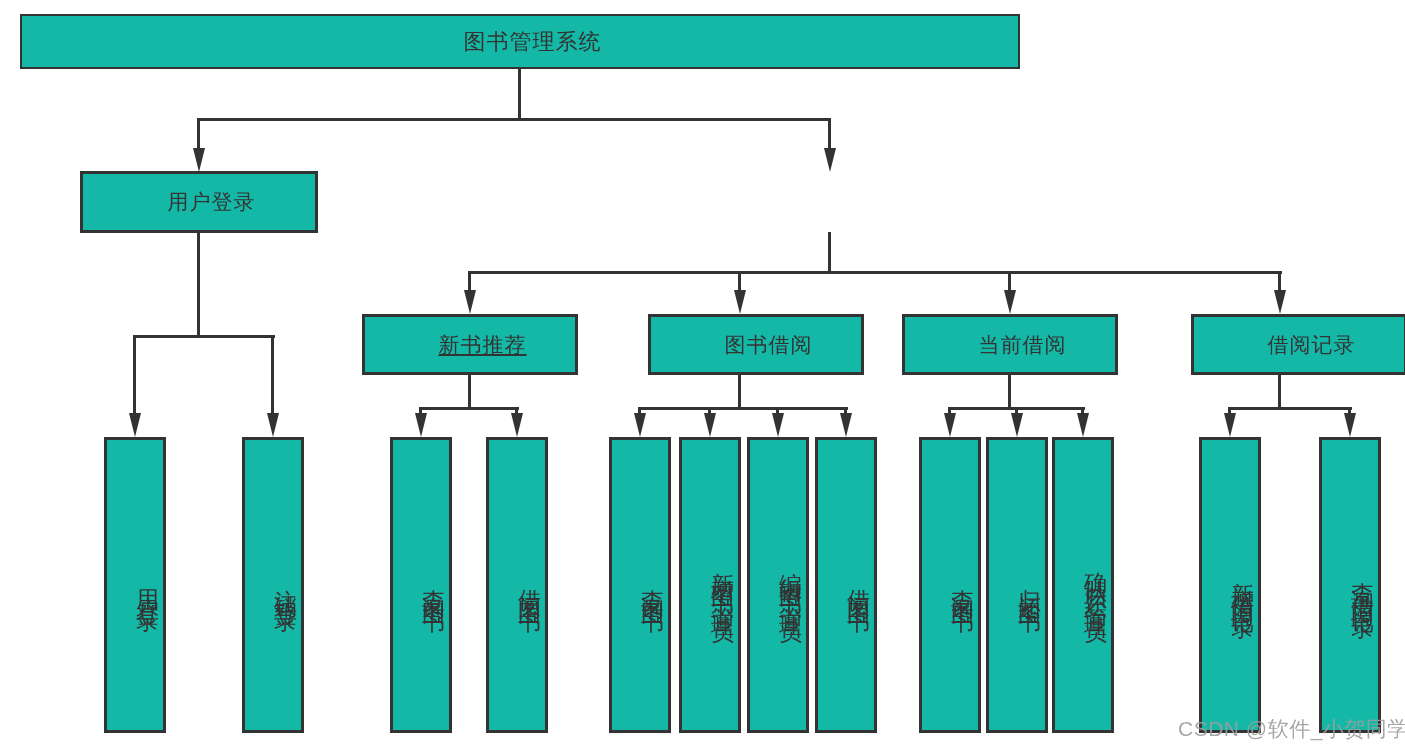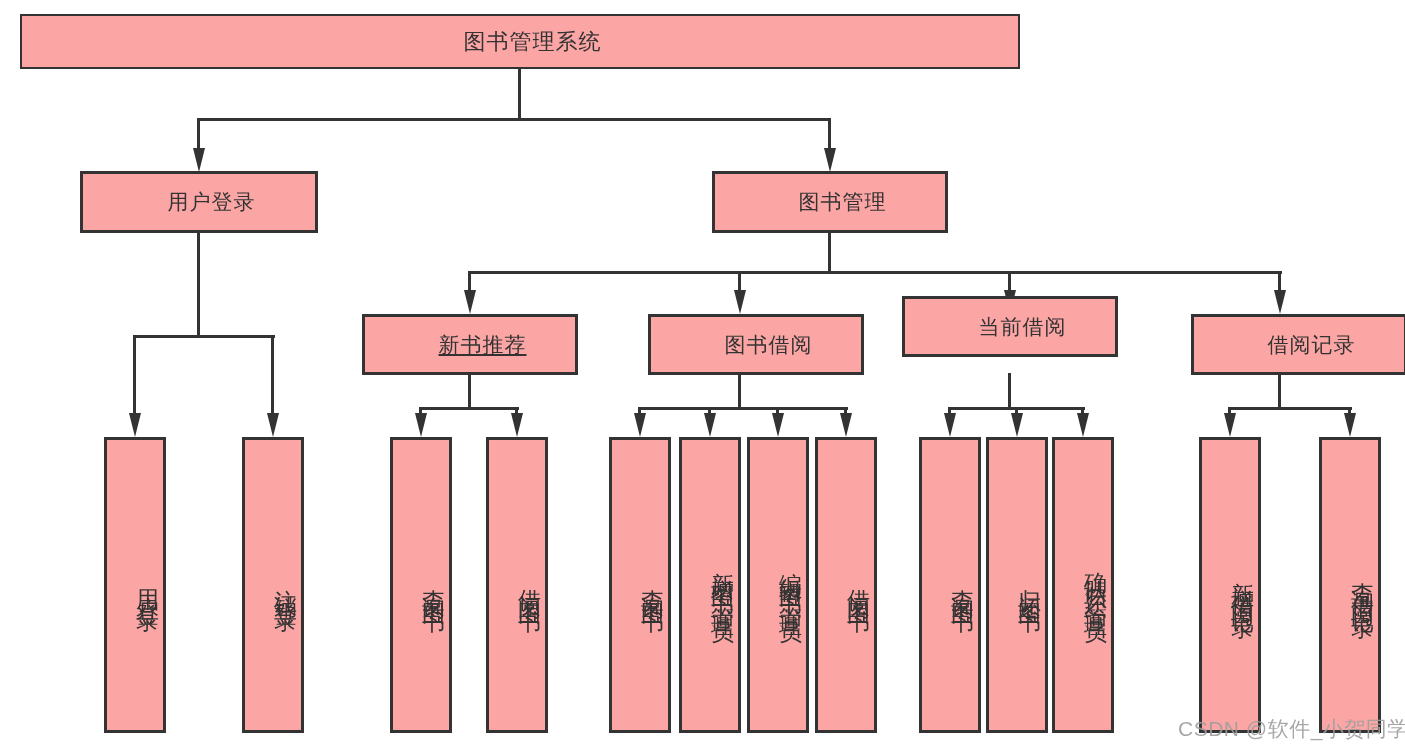--- a/index.html
+++ b/index.html
@@ -1,21 +1,21 @@
 <!DOCTYPE html>
 <html><head>
 <meta charset="utf-8">
 <style>
   html,body{margin:0;padding:0;background:#ffffff;}
   #canvas{
     position:relative;width:1405px;height:747px;background:#ffffff;overflow:hidden;
     font-family:"Liberation Sans","DejaVu Sans",sans-serif;color:#333333;
   }
   .box{
-    position:absolute;box-sizing:border-box;border:3px solid #333333;background:#fca5a5;
+    position:absolute;box-sizing:border-box;border:3px solid #333333;background:#14b8a6;
     display:flex;align-items:center;justify-content:center;
     font-size:21px;letter-spacing:1px;color:#333333;padding-left:25px;
   }
   .box.root{border-width:2px;font-size:22px;}
   .vbox span{
     writing-mode:vertical-rl;text-orientation:mixed;
     font-size:23px;letter-spacing:7px;line-height:1;white-space:nowrap;
   }
   .line{position:absolute;background:#333333;}
   .arrow{
@@ -42,23 +42,20 @@
 
   <div class="line" style="left:197px;top:118px;width:3px;height:32px;"></div>
   <div class="arrow" style="left:193px;top:148px;"></div>
 
   <div class="line" style="left:828px;top:118px;width:3px;height:32px;"></div>
   <div class="arrow" style="left:824px;top:148px;"></div>
 
   <div class="box" style="left:80px;top:171px;width:238px;height:62px;">
     <span>用户登录</span>
   </div>
-  <div class="box" style="left:712px;top:171px;width:236px;height:62px;">
-    <span>图书管理</span>
-  </div>
 
   <div class="line" style="left:197px;top:232px;width:3px;height:106px;"></div>
   <div class="line" style="left:133px;top:335px;width:142px;height:3px;"></div>
   <div class="line" style="left:133px;top:335px;width:3px;height:80px;"></div>
   <div class="arrow" style="left:129px;top:413px;"></div>
   <div class="line" style="left:271px;top:335px;width:3px;height:80px;"></div>
   <div class="arrow" style="left:267px;top:413px;"></div>
 
   <div class="line" style="left:828px;top:232px;width:3px;height:42px;"></div>
   <div class="line" style="left:468px;top:271px;width:814px;height:3px;"></div>
@@ -70,21 +67,21 @@
   <div class="arrow" style="left:1004px;top:290px;"></div>
   <div class="line" style="left:1278px;top:271px;width:3px;height:21px;"></div>
   <div class="arrow" style="left:1274px;top:290px;"></div>
 
   <div class="box" style="left:362px;top:314px;width:216px;height:61px;text-decoration:underline;">
     <span>新书推荐</span>
   </div>
   <div class="box" style="left:648px;top:314px;width:216px;height:61px;">
     <span>图书借阅</span>
   </div>
-  <div class="box" style="left:902px;top:296px;width:216px;height:61px;">
+  <div class="box" style="left:902px;top:314px;width:216px;height:61px;">
     <span>当前借阅</span>
   </div>
   <div class="box" style="left:1172px;top:314px;width:216px;height:61px;margin-left:19px;">
     <span>借阅记录</span>
   </div>
 
   <div class="line" style="left:468px;top:373px;width:3px;height:37px;"></div>
   <div class="line" style="left:419px;top:407px;width:100px;height:3px;"></div>
   <div class="line" style="left:419px;top:407px;width:3px;height:9px;"></div>
   <div class="arrow" style="left:415px;top:413px;"></div>

